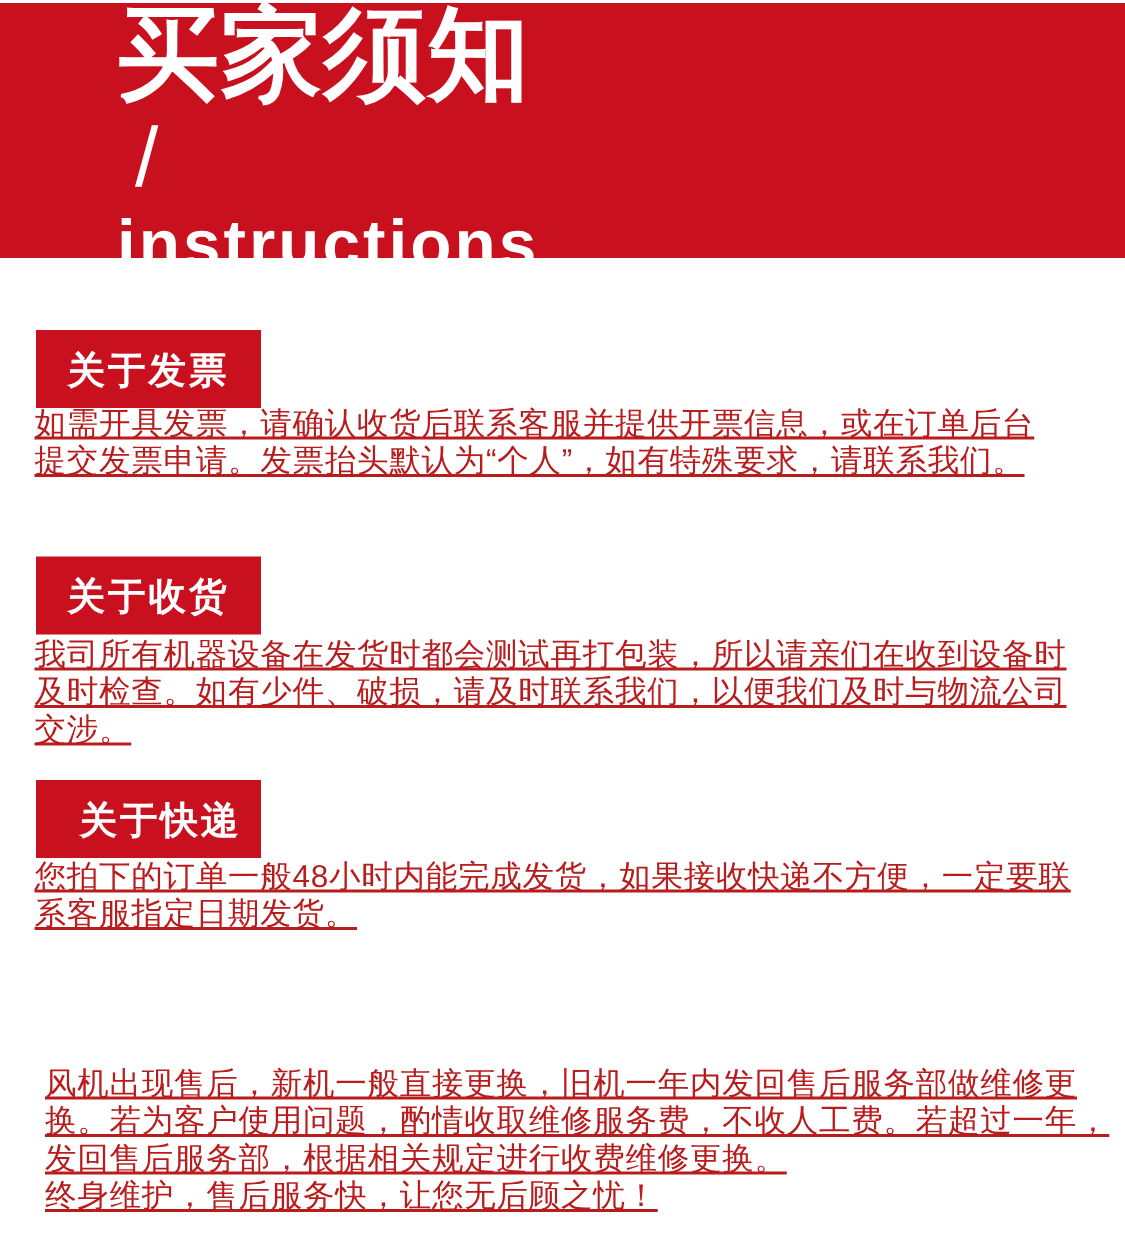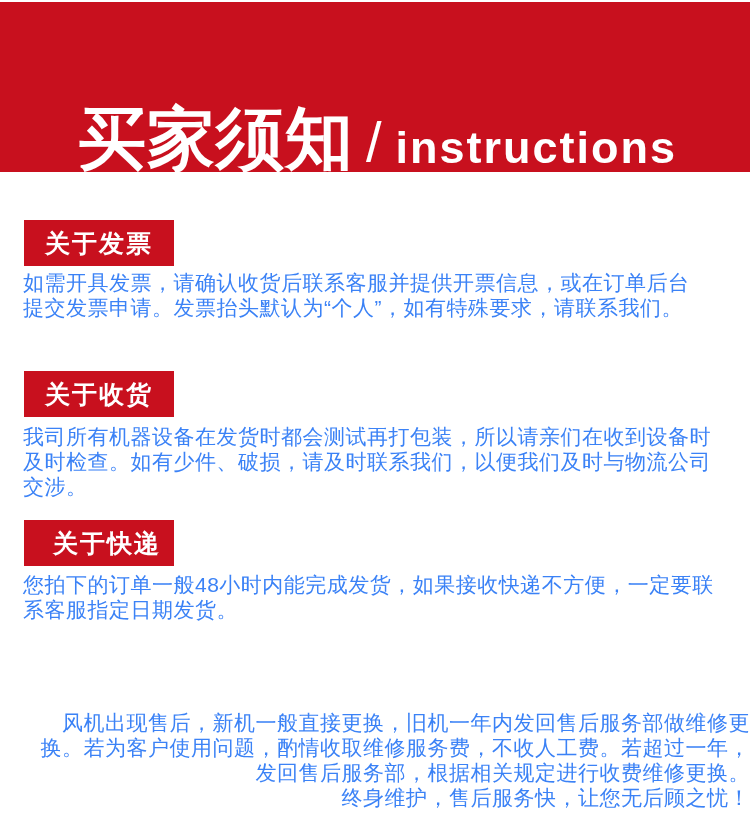--- a/index.html
+++ b/index.html
@@ -8,23 +8,24 @@
     width:750px;height:836px;
     background:#ffffff;
     overflow:hidden;
     font-family:"Liberation Sans","DejaVu Sans",sans-serif;
   }
   
   .banner{
     position:absolute;left:0;top:2px;
     width:750px;height:170px;
     background:var(--accent,#c8101e);
-    display:flex;align-items:flex-end;
+    display:flex;align-items:flex-start;
     padding-left:78px;box-sizing:border-box;
     color:#ffffff;
+    flex-direction:column;
   }
   .banner .zh{
     margin:0;
     font-size:68px;
     font-weight:800;
     letter-spacing:1px;
     line-height:1;
   }
   .banner .sep{
     font-size:56px;
@@ -34,47 +35,48 @@
   }
   .banner .en{
     font-size:45px;
     font-weight:700;
     letter-spacing:2px;
     transform:translateY(2px);
   }
   
   .badge{
     position:absolute;left:24px;
-    width:150px;height:46px;
+    width:150px;height:52px;
     background:var(--accent,#c8101e);
     color:#ffffff;
     font-size:25px;font-weight:700;
     letter-spacing:2px;
     display:flex;align-items:center;justify-content:center;
     box-sizing:border-box;
   }
   .badge.b1{top:220px;}
   .badge.b2{top:371px;}
   .badge.b3{top:520px;padding-left:16px;}
   .badge.b4{top:660px;}
   
   .body-text{
     position:absolute;left:23px;
     margin:0;
     width:727px;
     font-size:21px;
     line-height:25px;
-    color:#3b82f6;
+    color:#b91c1c;
     white-space:pre;
     letter-spacing:0.5px;
+    text-decoration:underline;
   }
   .body-text.t1{top:270px;}
   .body-text.t2{top:424px;}
   .body-text.t3{top:572px;}
-  .body-text.t4{top:710px;left:30px;width:720px;text-align:right;}
+  .body-text.t4{top:710px;left:30px;width:720px;}
 </style>
 </head>
 <body>
 
 <div class="page">
 
   <header class="banner">
     <h1 class="zh">买家须知</h1>
     <span class="sep">/</span>
     <span class="en">instructions</span>

